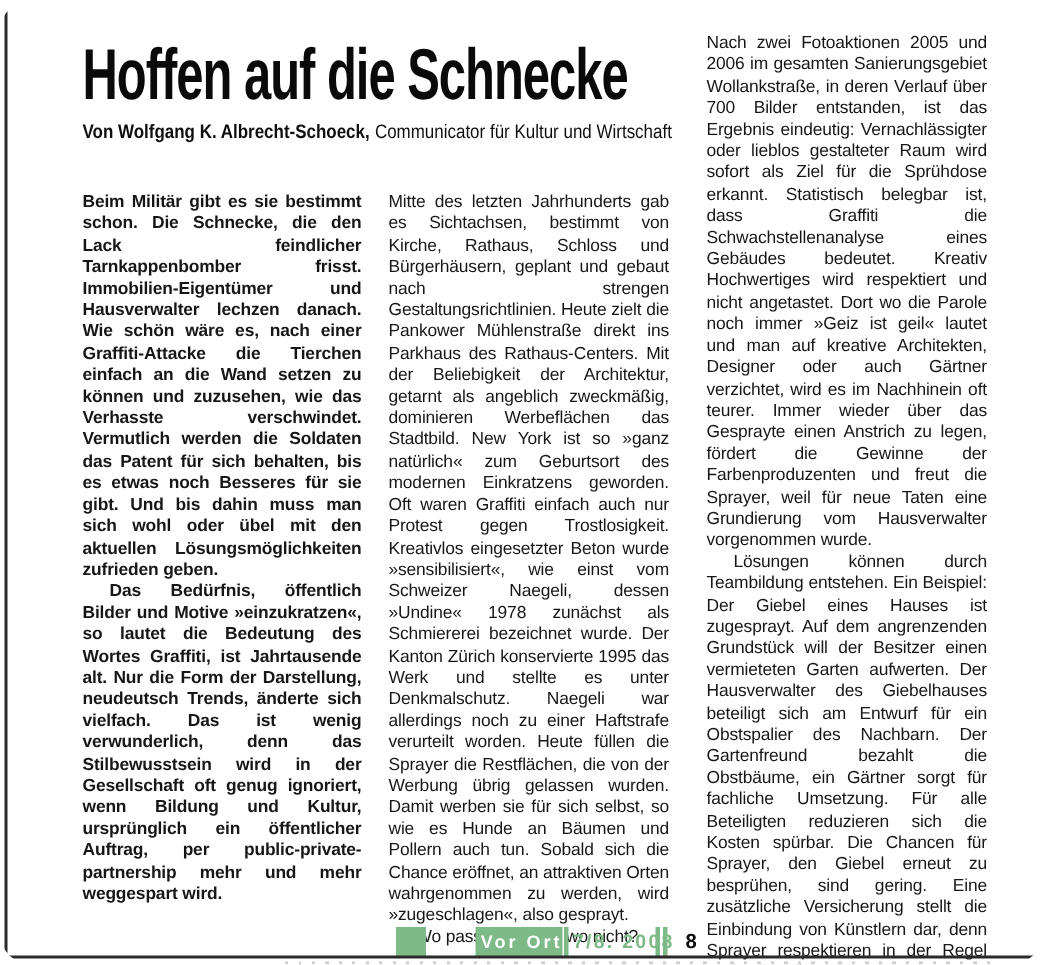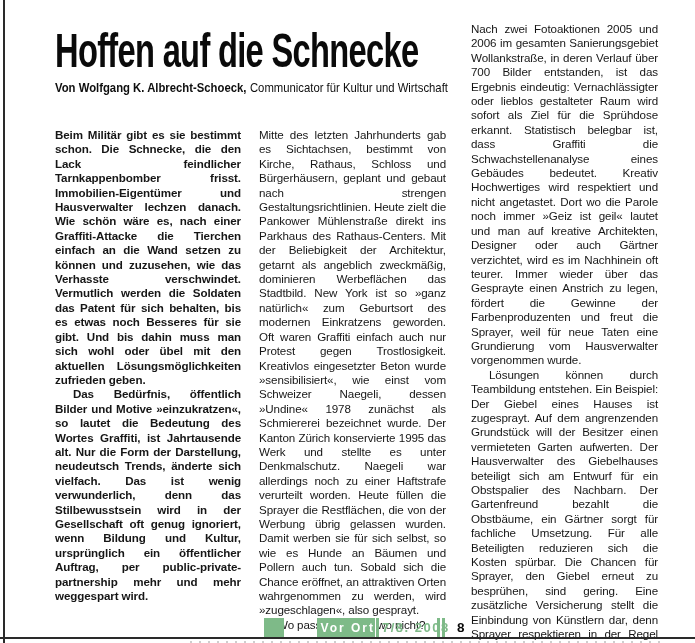--- a/index.html
+++ b/index.html
@@ -4,20 +4,21 @@
 <style>
   html, body { margin: 0; padding: 0; background: #ffffff; }
   .page {
     position: relative;
     width: 695px;
     height: 643px;
     background: #ffffff;
     overflow: hidden;
     font-family: "Liberation Sans", sans-serif;
     color: #141414;
+    border-radius: 21px;
   }
   .edge-left {
     position: absolute;
     left: 3px; top: 0;
     width: 2px; height: 643px;
     background: #2a2a2a;
   }
   .rule-bottom {
     position: absolute;
     left: 0; top: 637px;

